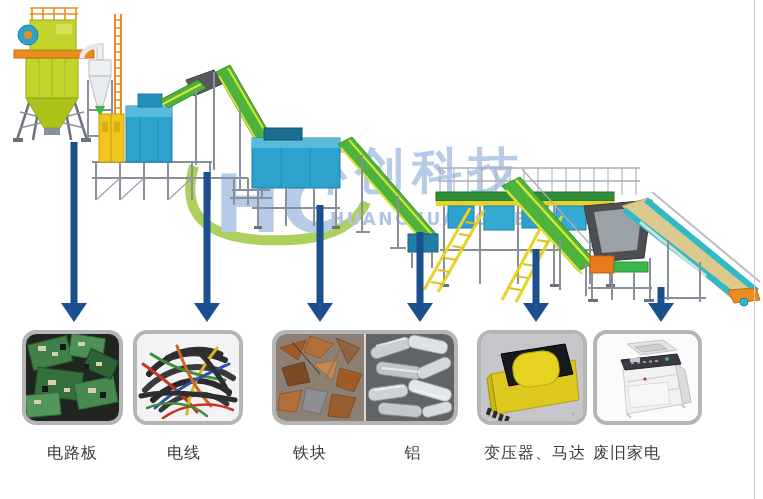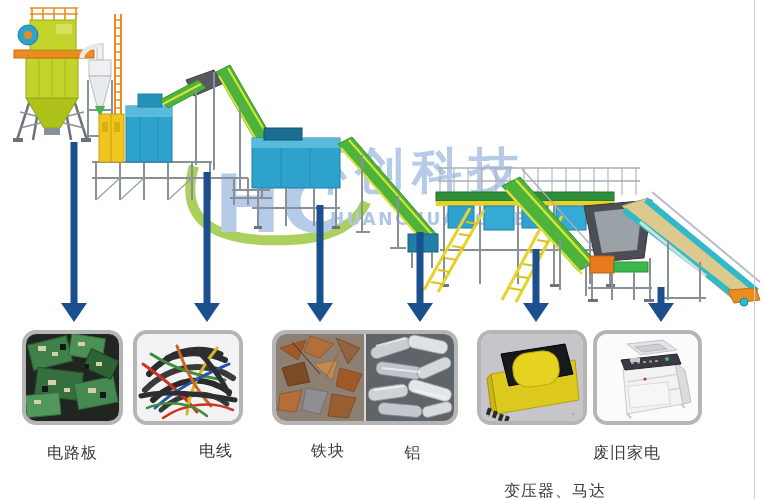--- a/index.html
+++ b/index.html
@@ -342,20 +342,20 @@
       <polygon points="30,10 66,6 80,16 44,21" fill="#e4e4e7" stroke="#c2c2c6"></polygon>
       <polygon points="38,13 62,10 70,15 46,18" fill="#cfcfd3" stroke="#b8b8bc"></polygon>
       <path d="M30 48 L82 40 M32 62 L84 54" stroke="#d4d4d7" stroke-width="1.5" fill="none"></path>
       <rect x="32" y="50" width="40" height="22" fill="#f6f6f7" stroke="#d8d8db" transform="rotate(-6 52 61)"></rect>
       <circle cx="48" cy="45" r="1.6" fill="#cc3322"></circle>
       <path d="M30 80 L34 84 M84 70 L88 74" stroke="#c9c9cc" stroke-width="2"></path>
     </svg>
   </div>
 
   <div class="plabel" style="left:22px;width:101px;">电路板</div>
-  <div class="plabel" style="left:161px;width:110px;font-family:Liberation Mono, monospace;">电线</div>
-  <div class="plabel" style="left:278px;width:100px;font-family:Liberation Mono, monospace;">铁块</div>
+  <div class="plabel" style="left:129px;width:110px;">电线</div>
+  <div class="plabel" style="left:260px;width:100px;">铁块</div>
   <div class="plabel" style="left:363px;width:100px;">铝</div>
-  <div class="plabel" style="left:500px;width:110px;margin-top:38px;">变压器、马达</div>
+  <div class="plabel" style="left:480px;width:110px;">变压器、马达</div>
   <div class="plabel" style="left:572px;width:110px;">废旧家电</div>
 
   <div class="right-border"></div>
 </div>
 
 </body></html>

